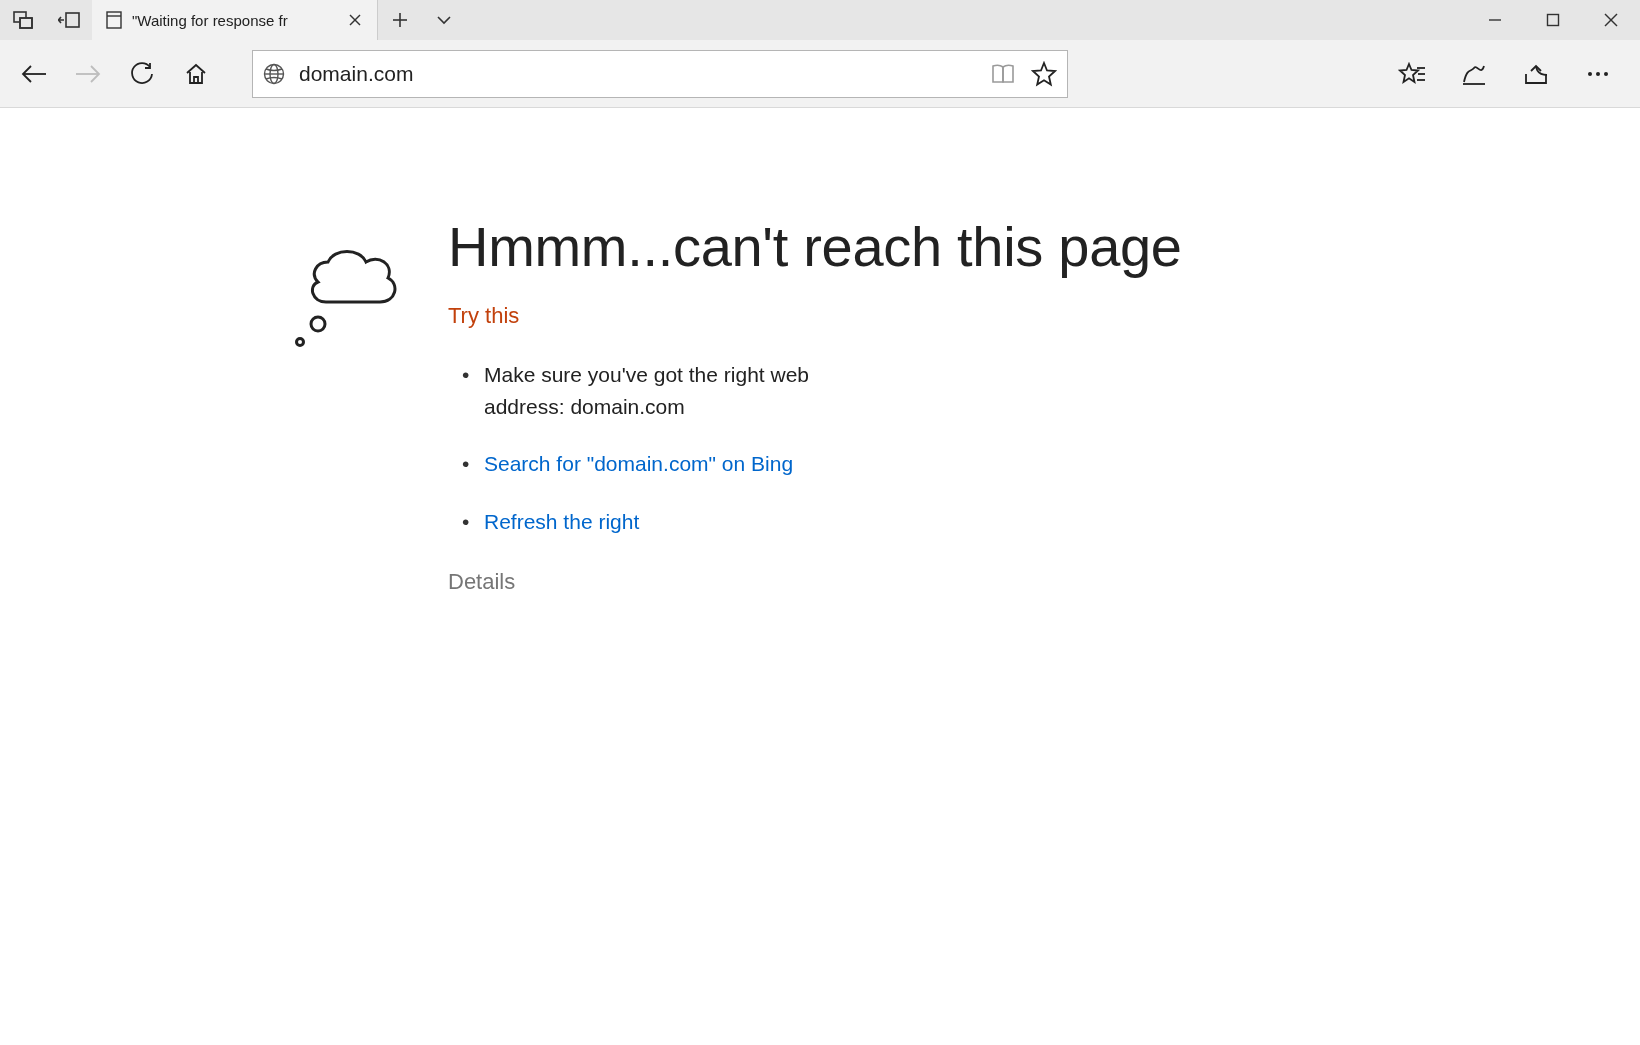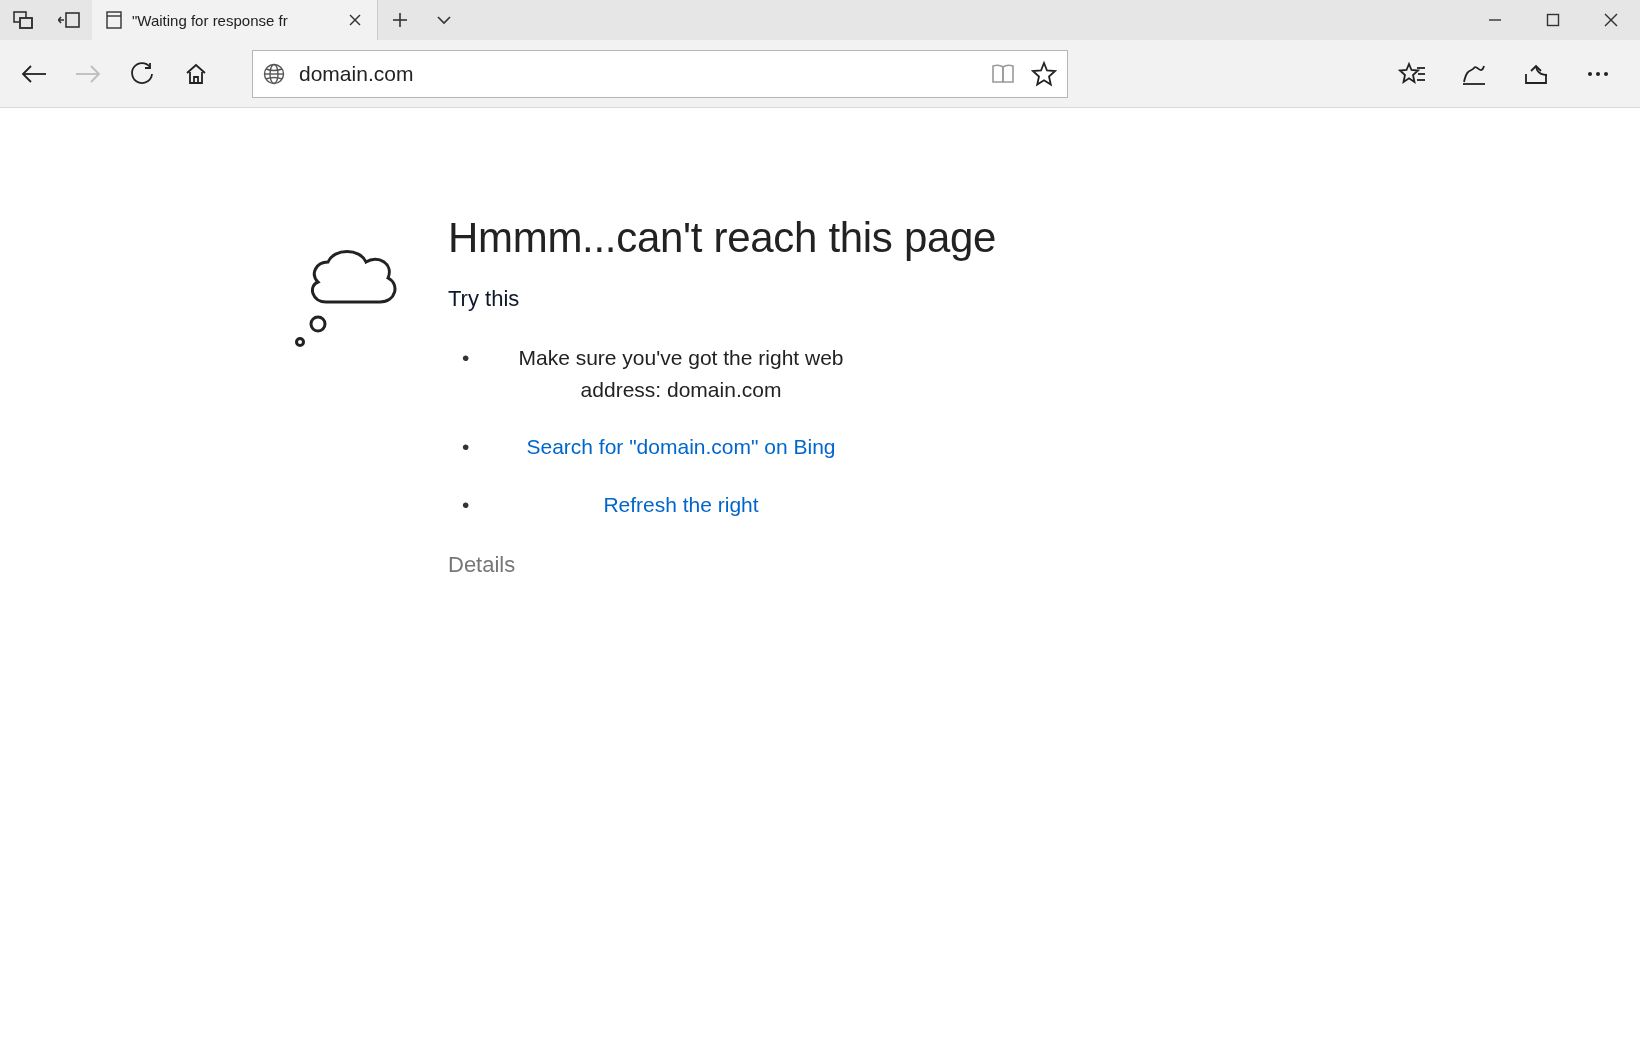--- a/index.html
+++ b/index.html
@@ -115,36 +115,35 @@
     justify-content: flex-end;
     padding-right: 30px;
     padding-top: 56px;
   }
   .msg-col {
     flex:1 1 auto;
     padding-top: 36px;
   }
   h1.error-title {
     font-weight: 400;
-    font-size: 42px;
+    font-size: 56px;
     color: #222;
     letter-spacing: -0.3px;
   }
   .try-this {
     margin-top: 24px;
     font-size: 22px;
-    color: #0f172a;
+    color: #c2410c;
   }
   ul.suggestions {
     margin-top: 30px;
     list-style: none;
     font-size: 21px;
     color: #222;
     max-width: 430px;
-    text-align: center;
   }
   ul.suggestions li {
     position: relative;
     padding-left: 36px;
     margin-bottom: 26px;
     line-height: 1.5;
   }
   ul.suggestions li::before {
     content: "•";
     position:absolute;

